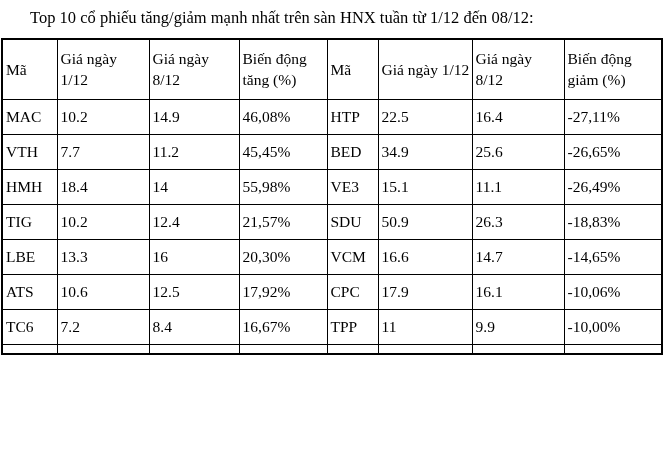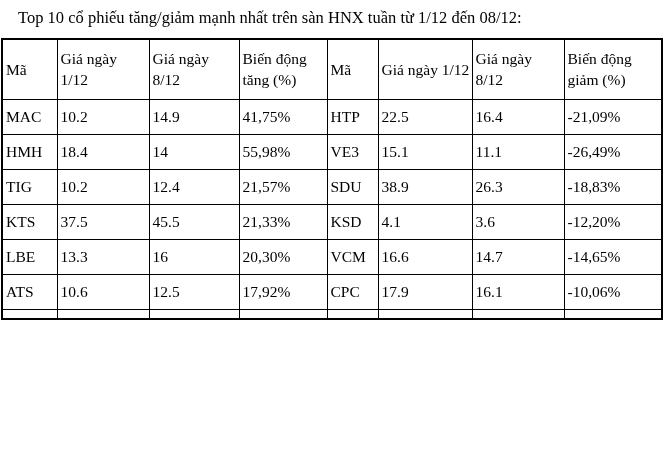--- a/index.html
+++ b/index.html
@@ -9,21 +9,21 @@
   }
   body {
     width: 665px;
     height: 470px;
     overflow: hidden;
     font-family: "Liberation Serif", "DejaVu Serif", serif;
     color: #000000;
     position: relative;
   }
   .page-title {
-    margin: 7px 0 0 18px;
+    margin: 7px 0 0 30px;
     font-size: 16.5px;
     line-height: 22px;
     white-space: nowrap;
     color: #000000;
   }
   table.stocks-table {
     border-collapse: collapse;
     table-layout: fixed;
     width: 660px;
     margin: 9px 0 0 1px;
@@ -84,55 +84,55 @@
       <th>Giá ngày 1/12</th>
       <th>Giá ngày 8/12</th>
       <th>Biến động giảm (%)</th>
     </tr>
   </thead>
   <tbody id="table-body">
       <tr>
         <td>MAC</td>
         <td>10.2</td>
         <td>14.9</td>
-        <td>41,75%</td>
+        <td>46,08%</td>
         <td>HTP</td>
         <td>22.5</td>
         <td>16.4</td>
-        <td>-21,09%</td>
+        <td>-27,11%</td>
+      </tr>
+      <tr>
+        <td>VTH</td>
+        <td>7.7</td>
+        <td>11.2</td>
+        <td>45,45%</td>
+        <td>BED</td>
+        <td>34.9</td>
+        <td>25.6</td>
+        <td>-26,65%</td>
       </tr>
       <tr>
         <td>HMH</td>
         <td>18.4</td>
         <td>14</td>
         <td>55,98%</td>
         <td>VE3</td>
         <td>15.1</td>
         <td>11.1</td>
         <td>-26,49%</td>
       </tr>
       <tr>
         <td>TIG</td>
         <td>10.2</td>
         <td>12.4</td>
         <td>21,57%</td>
         <td>SDU</td>
-        <td>38.9</td>
+        <td>50.9</td>
         <td>26.3</td>
         <td>-18,83%</td>
-      </tr>
-      <tr>
-        <td>KTS</td>
-        <td>37.5</td>
-        <td>45.5</td>
-        <td>21,33%</td>
-        <td>KSD</td>
-        <td>4.1</td>
-        <td>3.6</td>
-        <td>-12,20%</td>
       </tr>
       <tr>
         <td>LBE</td>
         <td>13.3</td>
         <td>16</td>
         <td>20,30%</td>
         <td>VCM</td>
         <td>16.6</td>
         <td>14.7</td>
         <td>-14,65%</td>
@@ -140,20 +140,30 @@
       <tr>
         <td>ATS</td>
         <td>10.6</td>
         <td>12.5</td>
         <td>17,92%</td>
         <td>CPC</td>
         <td>17.9</td>
         <td>16.1</td>
         <td>-10,06%</td>
       </tr>
+      <tr>
+        <td>TC6</td>
+        <td>7.2</td>
+        <td>8.4</td>
+        <td>16,67%</td>
+        <td>TPP</td>
+        <td>11</td>
+        <td>9.9</td>
+        <td>-10,00%</td>
+      </tr>
     </tbody>
   <tfoot>
     <tr class="partial-row">
       <td></td>
       <td></td>
       <td></td>
       <td></td>
       <td></td>
       <td></td>
       <td></td>

